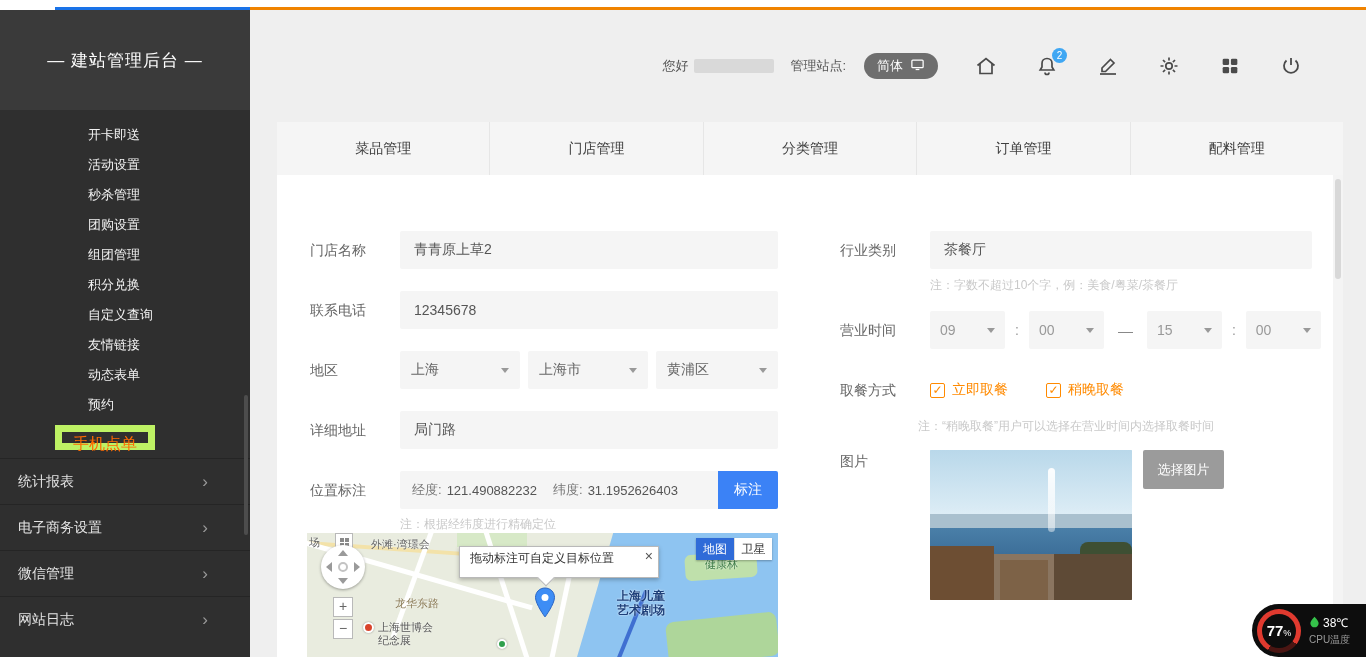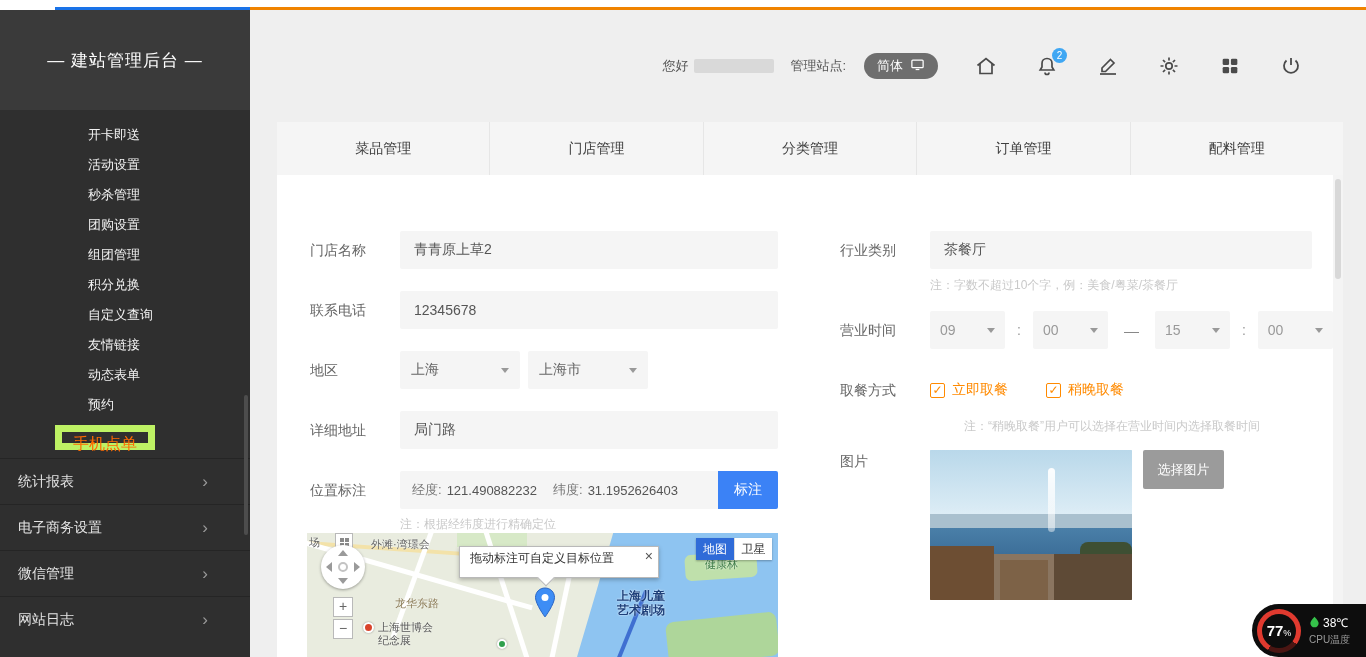--- a/index.html
+++ b/index.html
@@ -239,20 +239,24 @@
 
     <div class="lbl" style="left:33px; top:176px;">地区</div>
     <div class="sel" style="left:123px; top:176px; width:120px; color:#666;">
       <span>上海</span>
         <span class="caret"></span>
     </div>
     <div class="sel" style="left:251px; top:176px; width:120px; color:#666;">
       <span>上海市</span>
         <span class="caret"></span>
     </div>
+    <div class="sel" style="left:379px; top:176px; width:122px; color:#666;">
+      <span>黄浦区</span>
+        <span class="caret"></span>
+    </div>
 
     <div class="lbl" style="left:33px; top:236px;">详细地址</div>
     <input class="f-input" style="left: 123px; top: 236px; width: 378px;" readonly="" value="局门路">
 
     <div class="lbl" style="left:33px; top:296px;">位置标注</div>
     <div class="loc-field" style="left:123px; top:296px; width:378px;">
       <span>经度:</span>
       <span class="val">121.490882232</span>
       <span>纬度:</span>
       <span class="val">31.1952626403</span>
@@ -317,21 +321,21 @@
             <circle cx="12" cy="10.5" r="3.5" fill="#fff"></circle>
           </svg>
       </div>
     </div>
 
     <div class="lbl" style="left:563px; top:56px;">行业类别</div>
     <input class="f-input" style="left: 653px; top: 56px; width: 382px;" readonly="" value="茶餐厅">
     <div class="note" style="left:653px; top:102px;">注：字数不超过10个字，例：美食/粤菜/茶餐厅</div>
 
     <div class="lbl" style="left:563px; top:136px;">营业时间</div>
-    <div class="hours-row" style="left:653px; top:136px;gap:10px;">
+    <div class="hours-row" style="left:653px; top:136px;">
       <div class="hsel">
         <span>09</span>
           <span class="caret"></span>
       </div>
       <span class="hsep">:</span>
       <div class="hsel">
         <span>00</span>
           <span class="caret"></span>
       </div>
       <span class="hdash">—</span>
@@ -350,21 +354,21 @@
     <div class="checks-row" style="left:653px; top:206px;">
       <span class="chk">
         <span class="chk-box">✓</span>
         <span class="chk-lab">立即取餐</span>
       </span>
       <span class="chk">
         <span class="chk-box">✓</span>
         <span class="chk-lab">稍晚取餐</span>
       </span>
     </div>
-    <div class="note" style="left:687px; top:243px;">注：“稍晚取餐”用户可以选择在营业时间内选择取餐时间</div>
+    <div class="note" style="left:641px; top:243px;">注：“稍晚取餐”用户可以选择在营业时间内选择取餐时间</div>
 
     <div class="lbl" style="left:563px; top:276px; height:20px; line-height:20px;">图片</div>
     <div class="photo">
       <div class="ph-sky"></div>
       <div class="ph-skyline"></div>
       <div class="ph-water"></div>
       <div class="ph-jet"></div>
       <div class="ph-city"></div>
       <div class="ph-b1"></div>
       <div class="ph-b2"></div>

